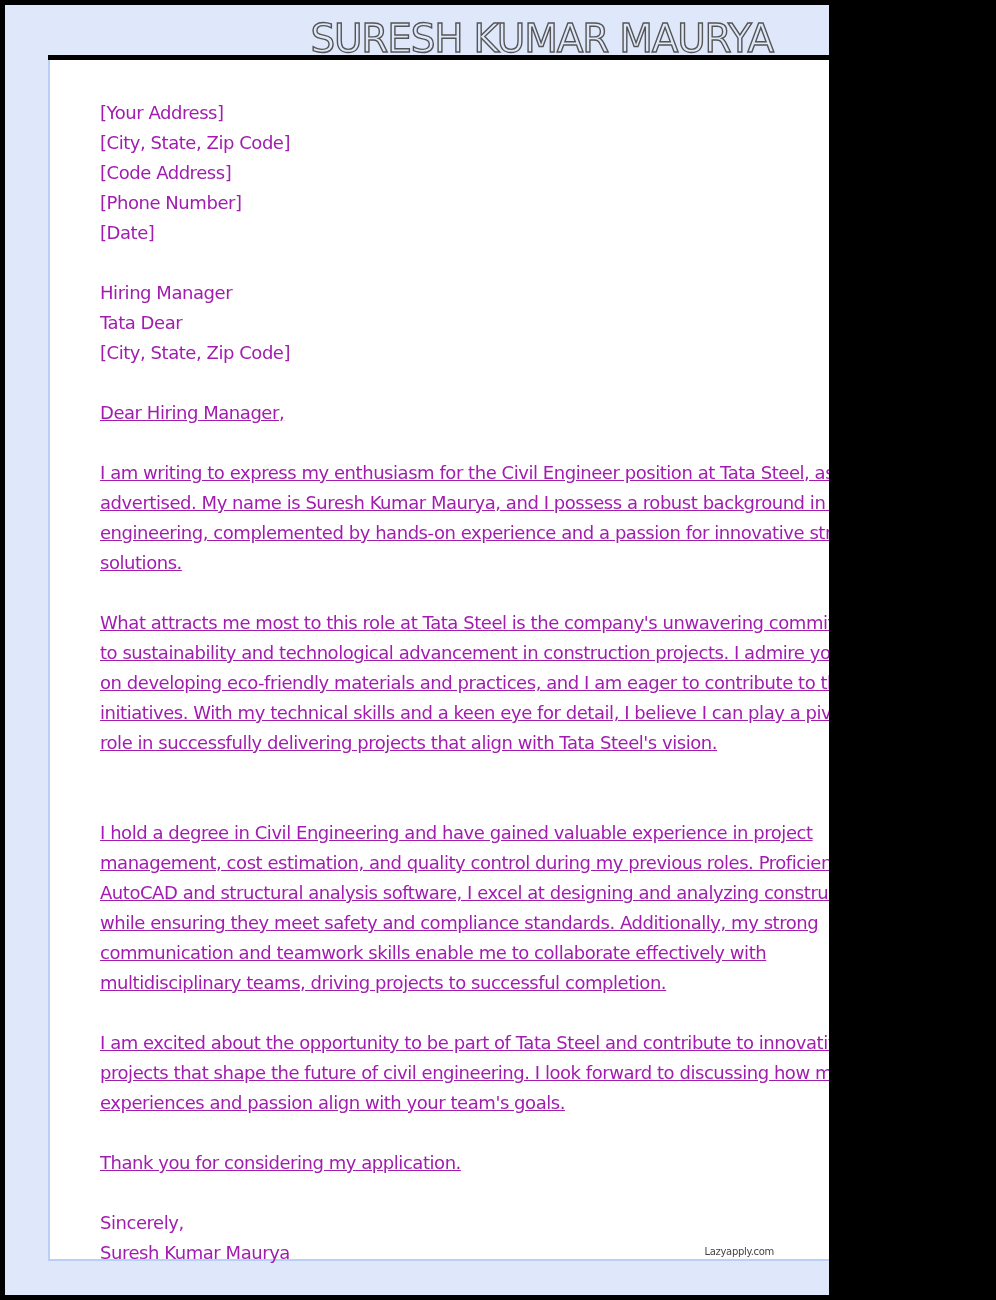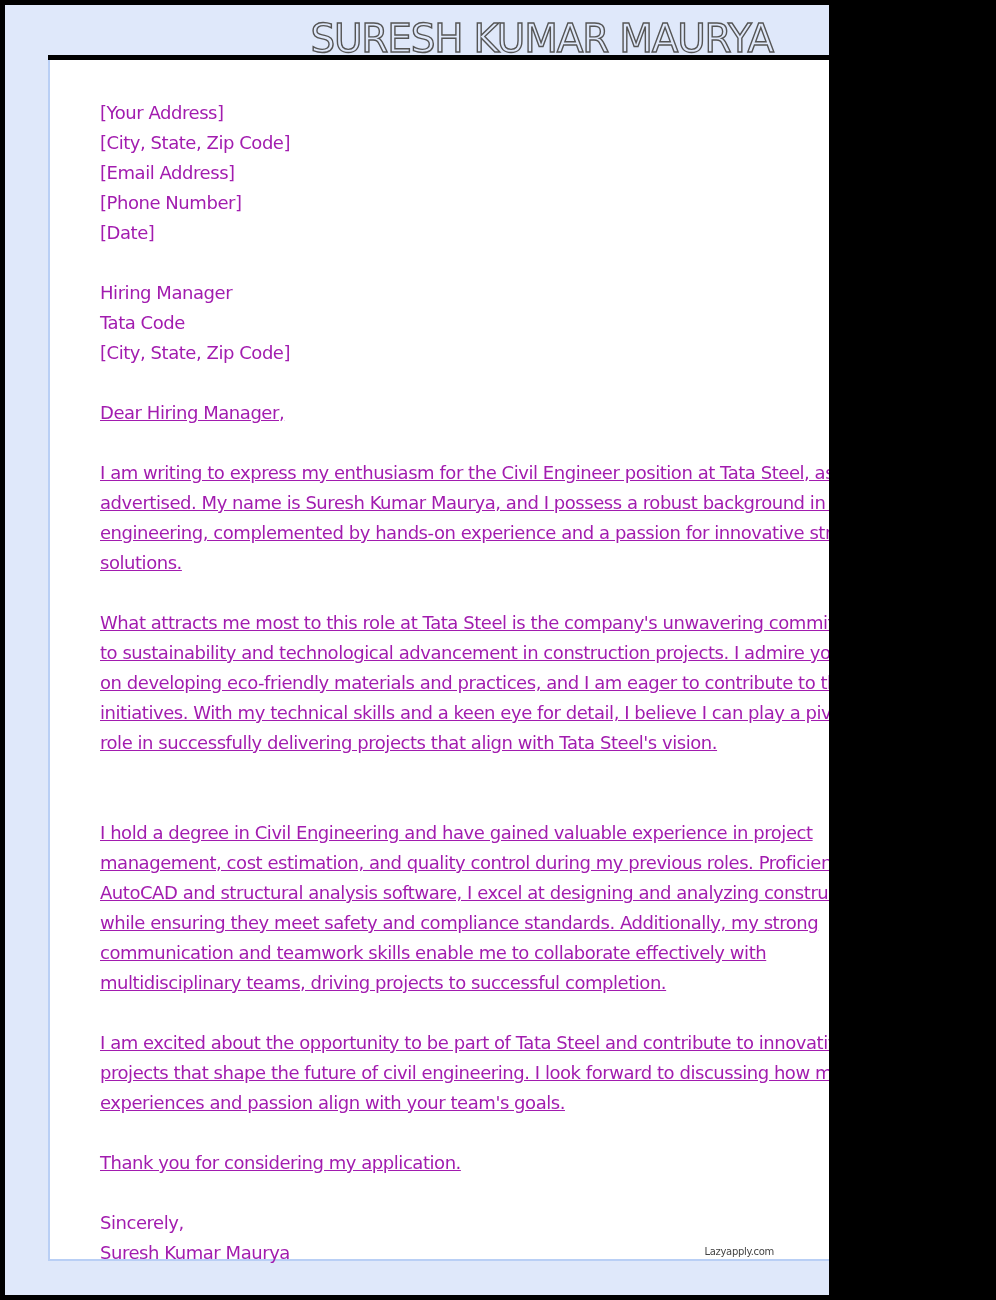--- a/index.html
+++ b/index.html
@@ -48,27 +48,27 @@
 
 <div class="page">
   <div class="name-title">SURESH KUMAR MAURYA</div>
   <div class="card"></div>
   <div class="card-topbar"></div>
 
   <div class="letter">
     <div class="block">
       <span class="line">[Your Address]</span>
       <span class="line">[City, State, Zip Code]</span>
-      <span class="line">[Email Address]</span>
+      <span class="line">[Code Address]</span>
       <span class="line">[Phone Number]</span>
       <span class="line">[Date]</span>
     </div>
     <div class="block">
       <span class="line">Hiring Manager</span>
-      <span class="line">Tata Code</span>
+      <span class="line">Tata Dear</span>
       <span class="line">[City, State, Zip Code]</span>
     </div>
     <p>Dear Hiring Manager,</p>
     <p>I am writing to express my enthusiasm for the Civil Engineer position at Tata Steel, as advertised. My name is Suresh Kumar Maurya, and I possess a robust background in civil engineering, complemented by hands-on experience and a passion for innovative structural solutions.</p>
     <p class="gap-extra">What attracts me most to this role at Tata Steel is the company's unwavering commitment to sustainability and technological advancement in construction projects. I admire your focus on developing eco-friendly materials and practices, and I am eager to contribute to these initiatives. With my technical skills and a keen eye for detail, I believe I can play a pivotal role in successfully delivering projects that align with Tata Steel's vision.</p>
     <p>I hold a degree in Civil Engineering and have gained valuable experience in project management, cost estimation, and quality control during my previous roles. Proficient in AutoCAD and structural analysis software, I excel at designing and analyzing constructs while ensuring they meet safety and compliance standards. Additionally, my strong communication and teamwork skills enable me to collaborate effectively with multidisciplinary teams, driving projects to successful completion.</p>
     <p>I am excited about the opportunity to be part of Tata Steel and contribute to innovative projects that shape the future of civil engineering. I look forward to discussing how my experiences and passion align with your team's goals.</p>
     <p>Thank you for considering my application.</p>
     <div>
       <span class="line">Sincerely,</span>

